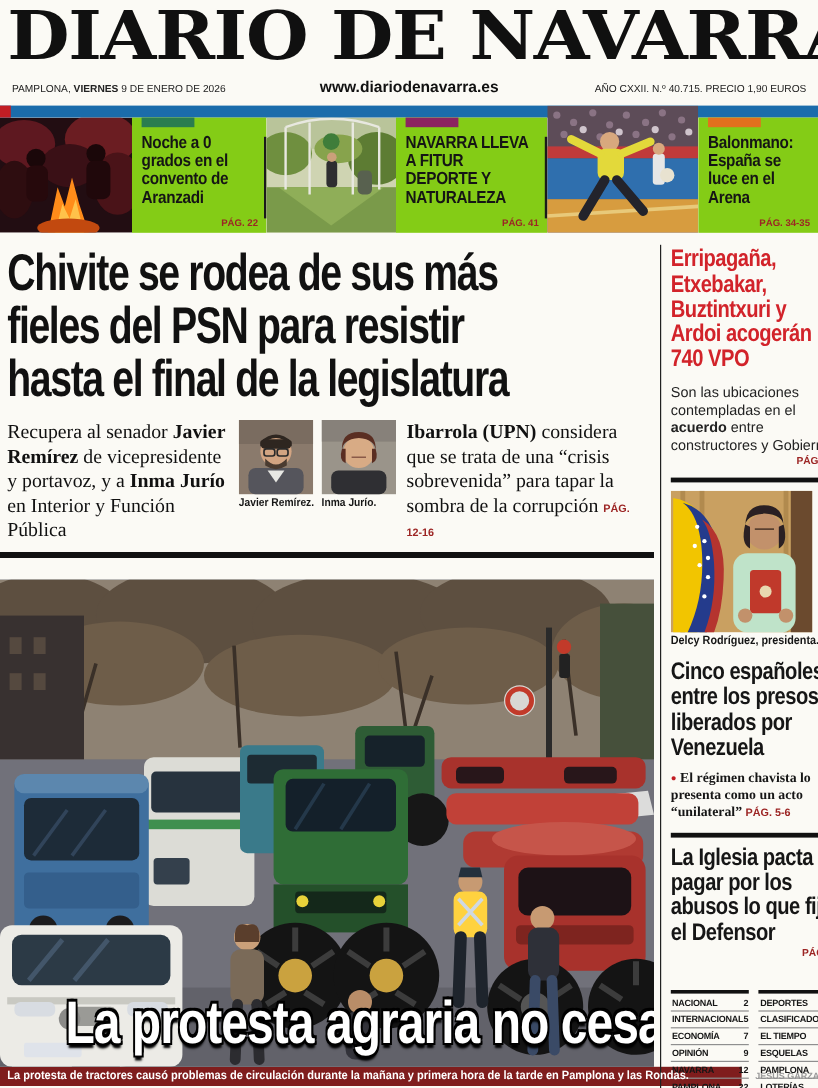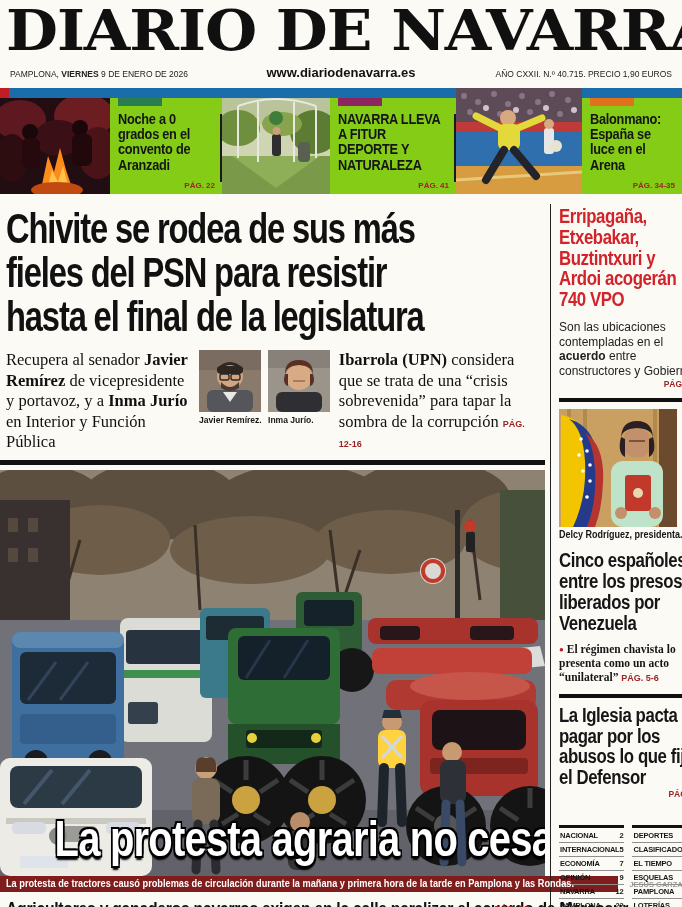--- a/index.html
+++ b/index.html
@@ -44,21 +44,21 @@
   .deck-right { width:218px; }
   .pg { font-size:9px; font-weight:700; color:#9c2524; font-family:"Liberation Sans",sans-serif; }
   .portraits { display:flex; gap:7px; }
   .portrait { width:62px; }
   .portrait svg { display:block; }
   .portrait figcaption { font-size:9.5px; font-weight:700; margin-top:2px;
                          transform:scaleX(.9); transform-origin:0 0; width:111%; white-space:nowrap; }
 
   .thickrule { height:5px; background:#111; margin-top:8px; }
 
-  .photo-wrap { position:relative; width:545px; height:406px; margin-top:5px; overflow:hidden; background:#6f6f74; }
+  .photo-wrap { position:relative; width:545px; height:406px; margin-top:18px; overflow:hidden; background:#6f6f74; }
   .overlay-title { position:absolute; left:0; right:0; bottom:8px; text-align:center;
                    font-size:50px; font-weight:700; letter-spacing:-1px; color:#fff;
                    transform:scaleX(.8); transform-origin:50% 50%; white-space:nowrap;
                    text-shadow:2px 2px 0 #000, -2px 2px 0 #000, 2px -2px 0 #000, -2px -2px 0 #000, 0 4px 2px #000; }
   .caption-bar { width:618px; background:#7f1d1d; color:#fff; display:flex; align-items:baseline; gap:6px;
                  padding:2px 6px 3px 6px; }
   .caption-text { font-size:10px; font-weight:700; letter-spacing:0; transform:scaleX(.92); transform-origin:0 0; white-space:nowrap; }
   .caption-credit { font-size:7.5px; font-weight:700; color:#9a9a9a; white-space:nowrap; }
   .bottom-line { position:relative; margin:7px 6px 0 6px; }
   .bottom-text { font-weight:700; font-size:17.5px; letter-spacing:-0.3px; transform:scaleX(.9); transform-origin:0 0; white-space:nowrap; color:#111; }

